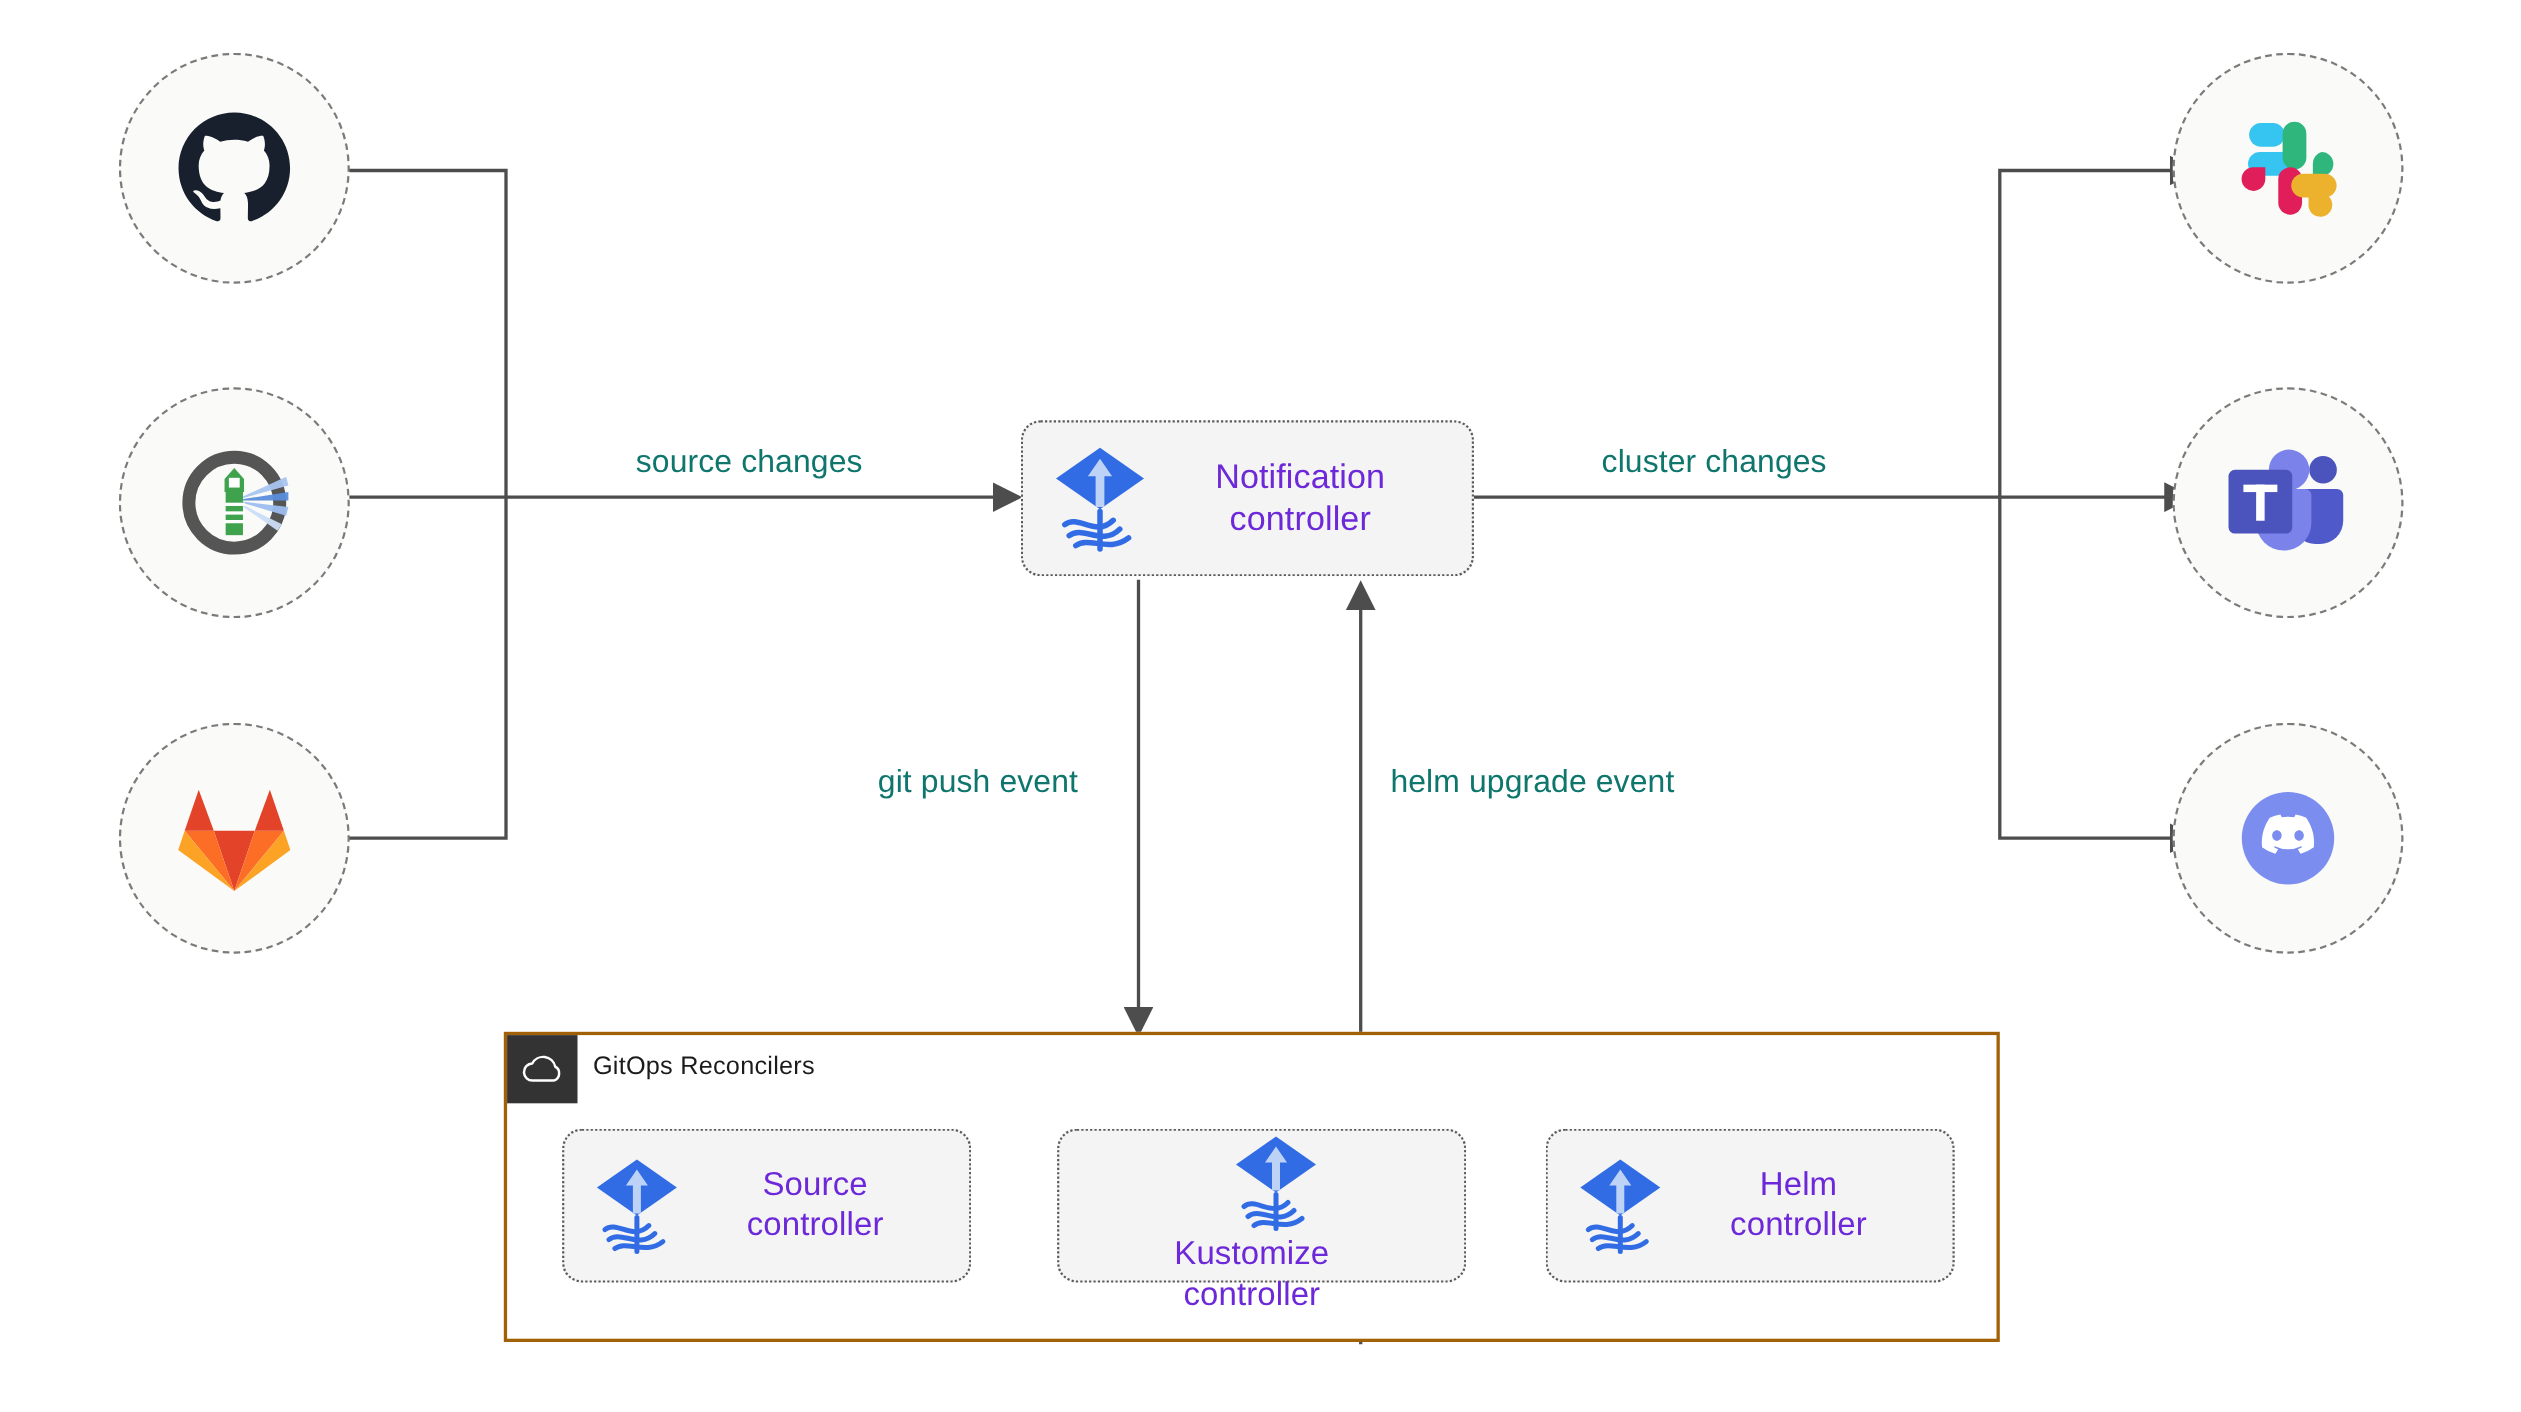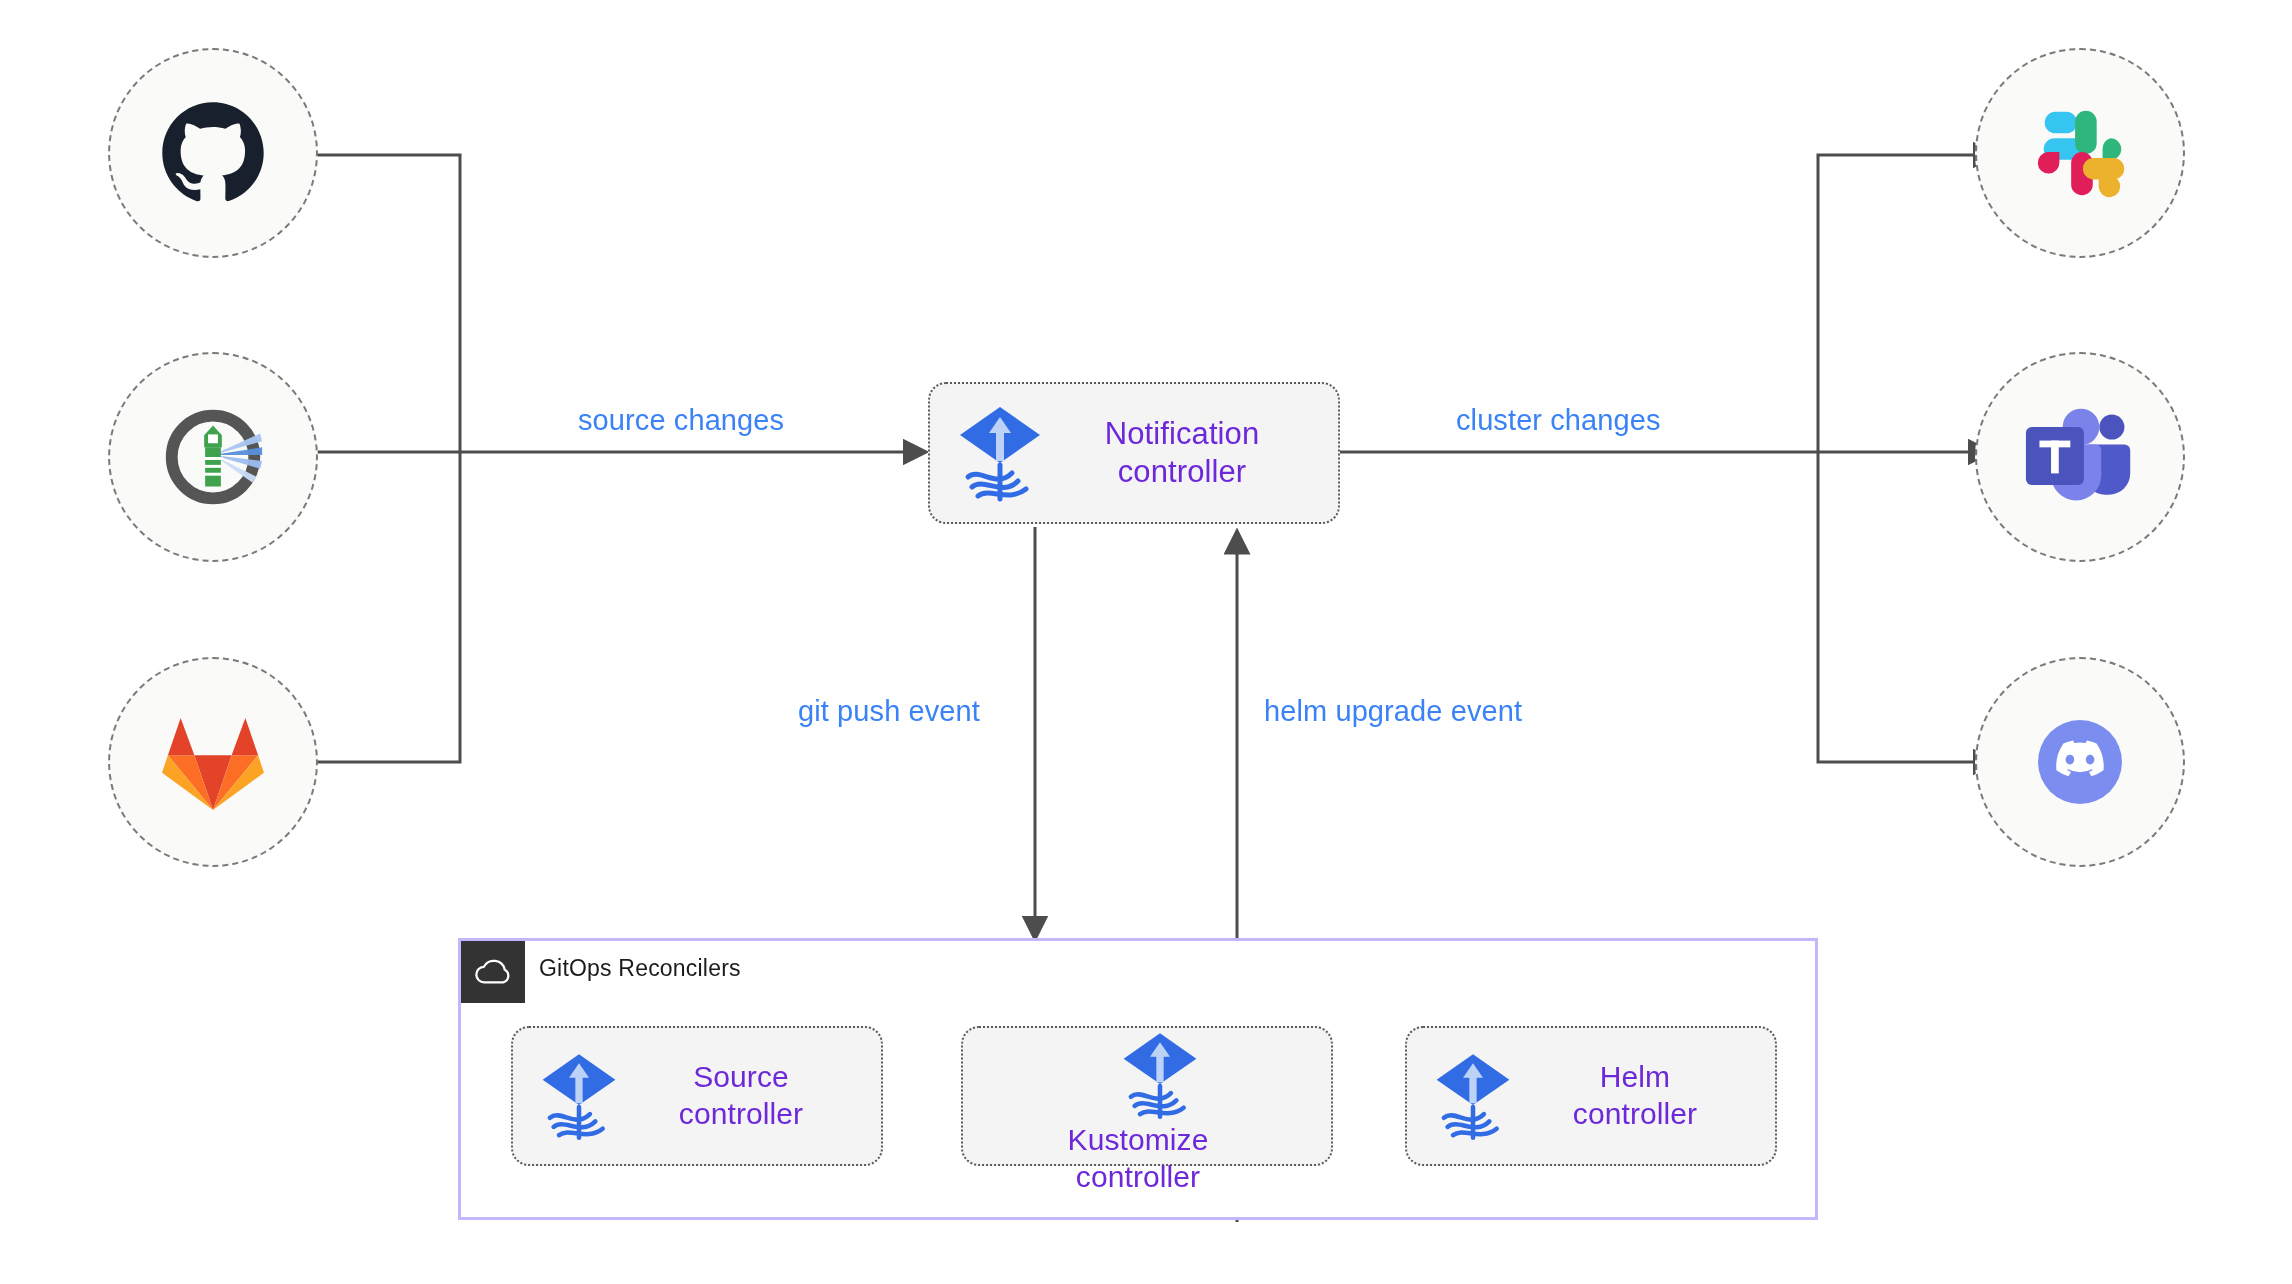--- a/index.html
+++ b/index.html
@@ -30,34 +30,34 @@
   .ctrl-box .flux-mark{flex:0 0 auto;margin-left:26px;}
   .ctrl-box .ctrl-label{
     flex:1 1 auto;text-align:center;font-size:30px;line-height:1.22;
     color:#6d28d9;padding-right:18px;letter-spacing:.1px;
   }
   .ctrl-box.big .ctrl-label{font-size:31px;}
 
   
   #gitops-container{
     position:absolute;box-sizing:border-box;
-    background:#ffffff;border:3px solid #c4b5fd;
+    background:#ffffff;border:3px solid #a16207;
   }
   #gitops-tab{
     position:absolute;left:0;top:0;width:64px;height:62px;
     background:#333333;display:flex;align-items:center;justify-content:center;
   }
   #gitops-title{
     position:absolute;left:78px;top:14px;font-size:23px;color:#1b1b1b;
     letter-spacing:.2px;
   }
 
   
   .edge-label{
-    position:absolute;font-size:29px;color:#3b82f6;white-space:nowrap;
+    position:absolute;font-size:29px;color:#0f766e;white-space:nowrap;
     letter-spacing:.1px;background:transparent;
   }
 </style>
 </head>
 <body>
 
 <div id="canvas">
 
   <svg class="wires" viewBox="0 0 2292 1284" xmlns="http://www.w3.org/2000/svg">
     <defs>

